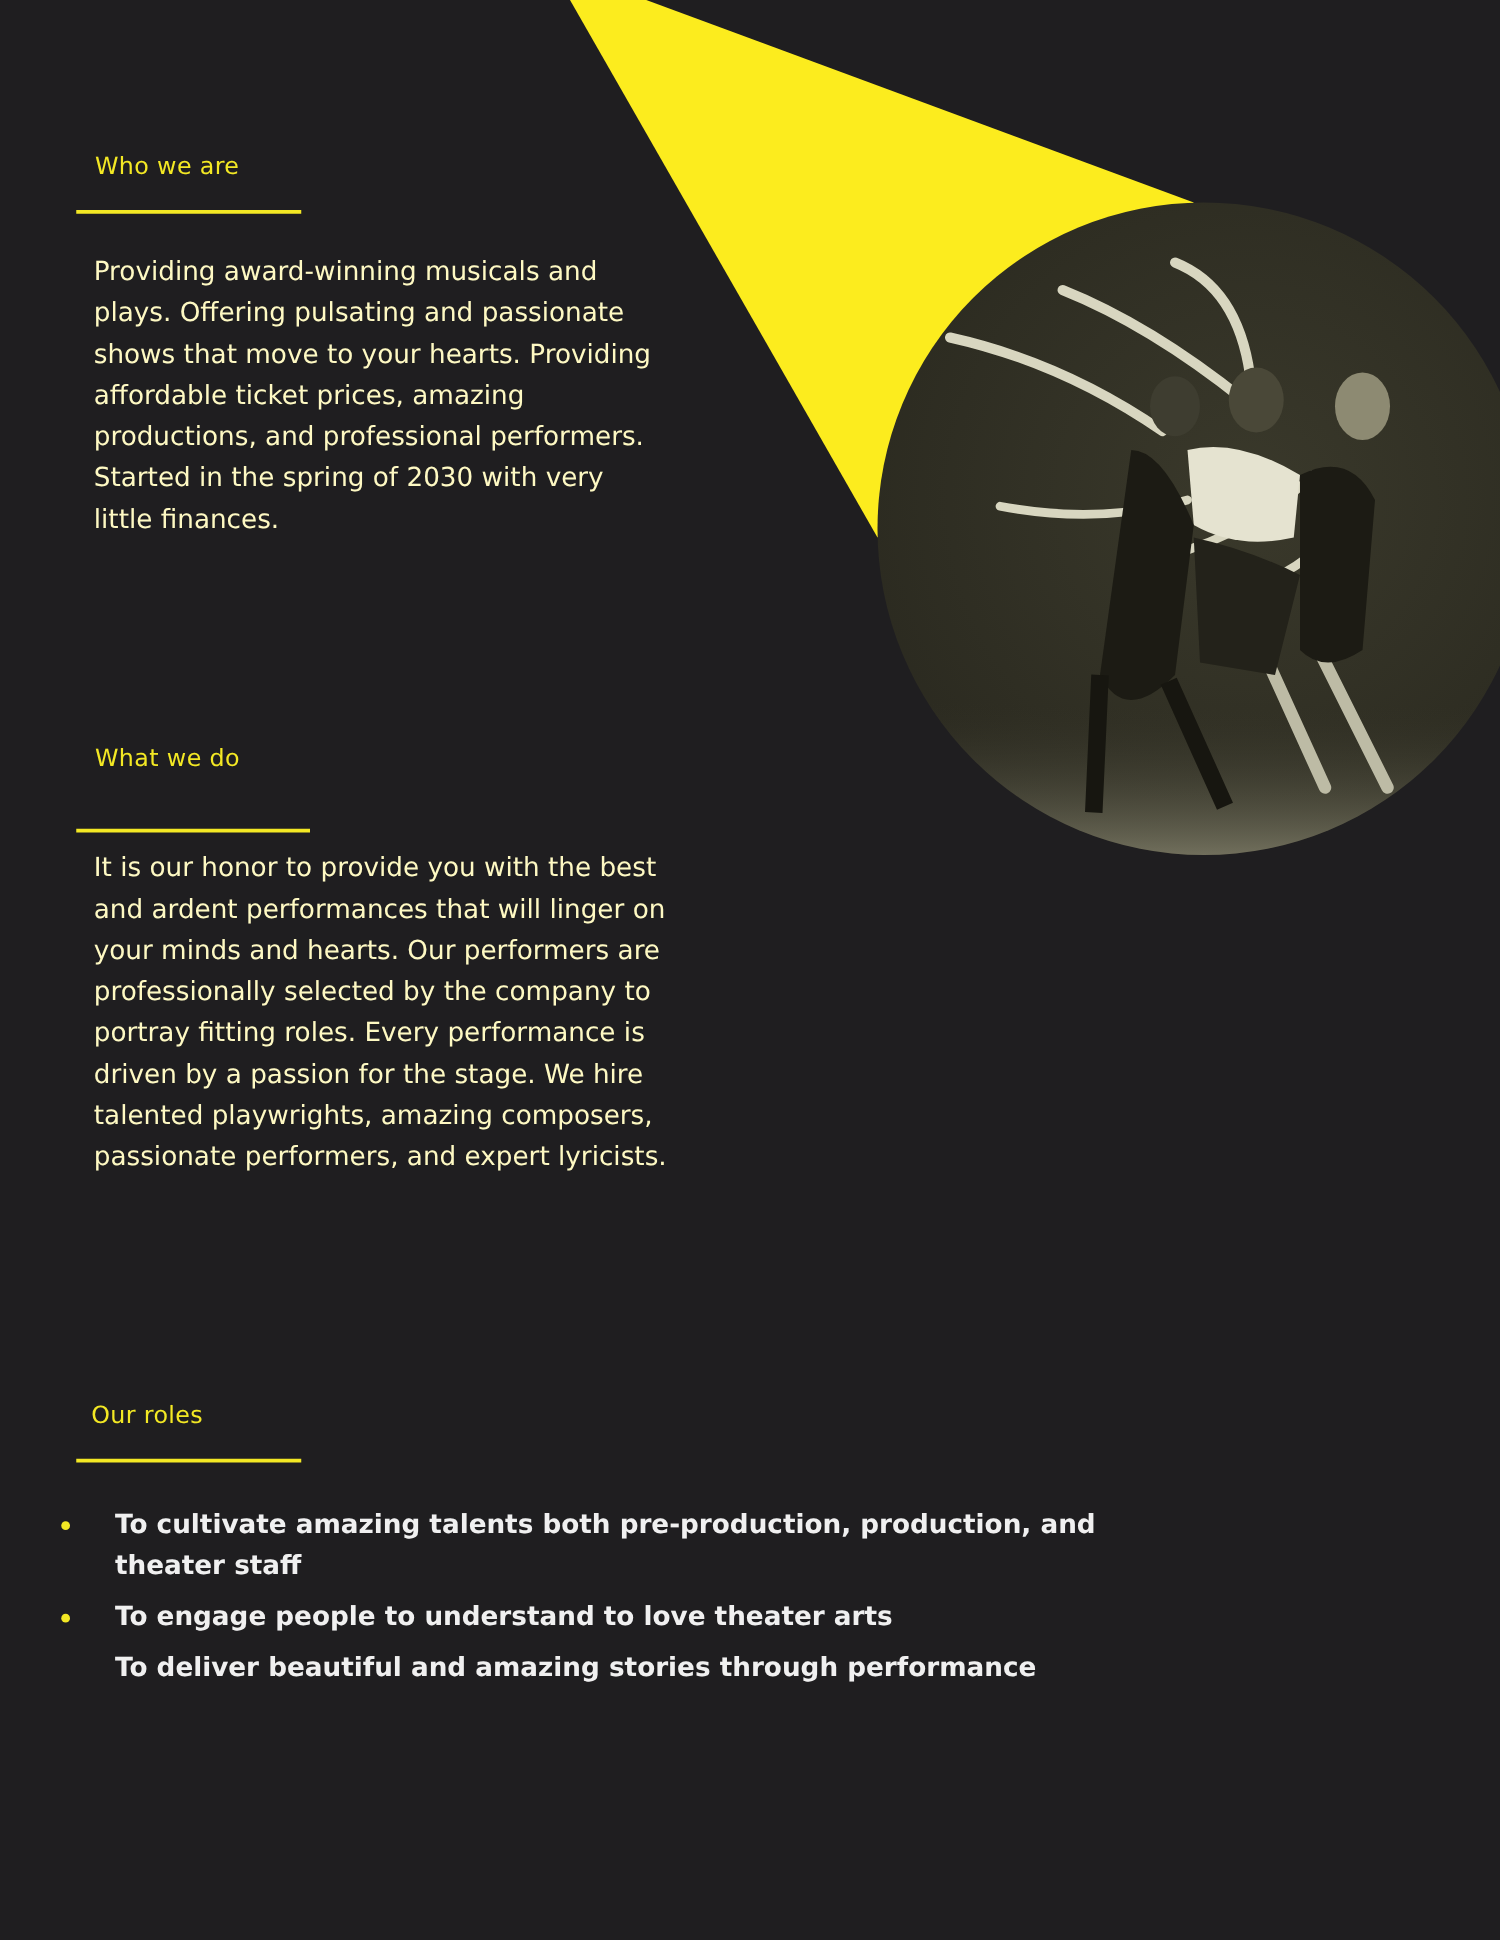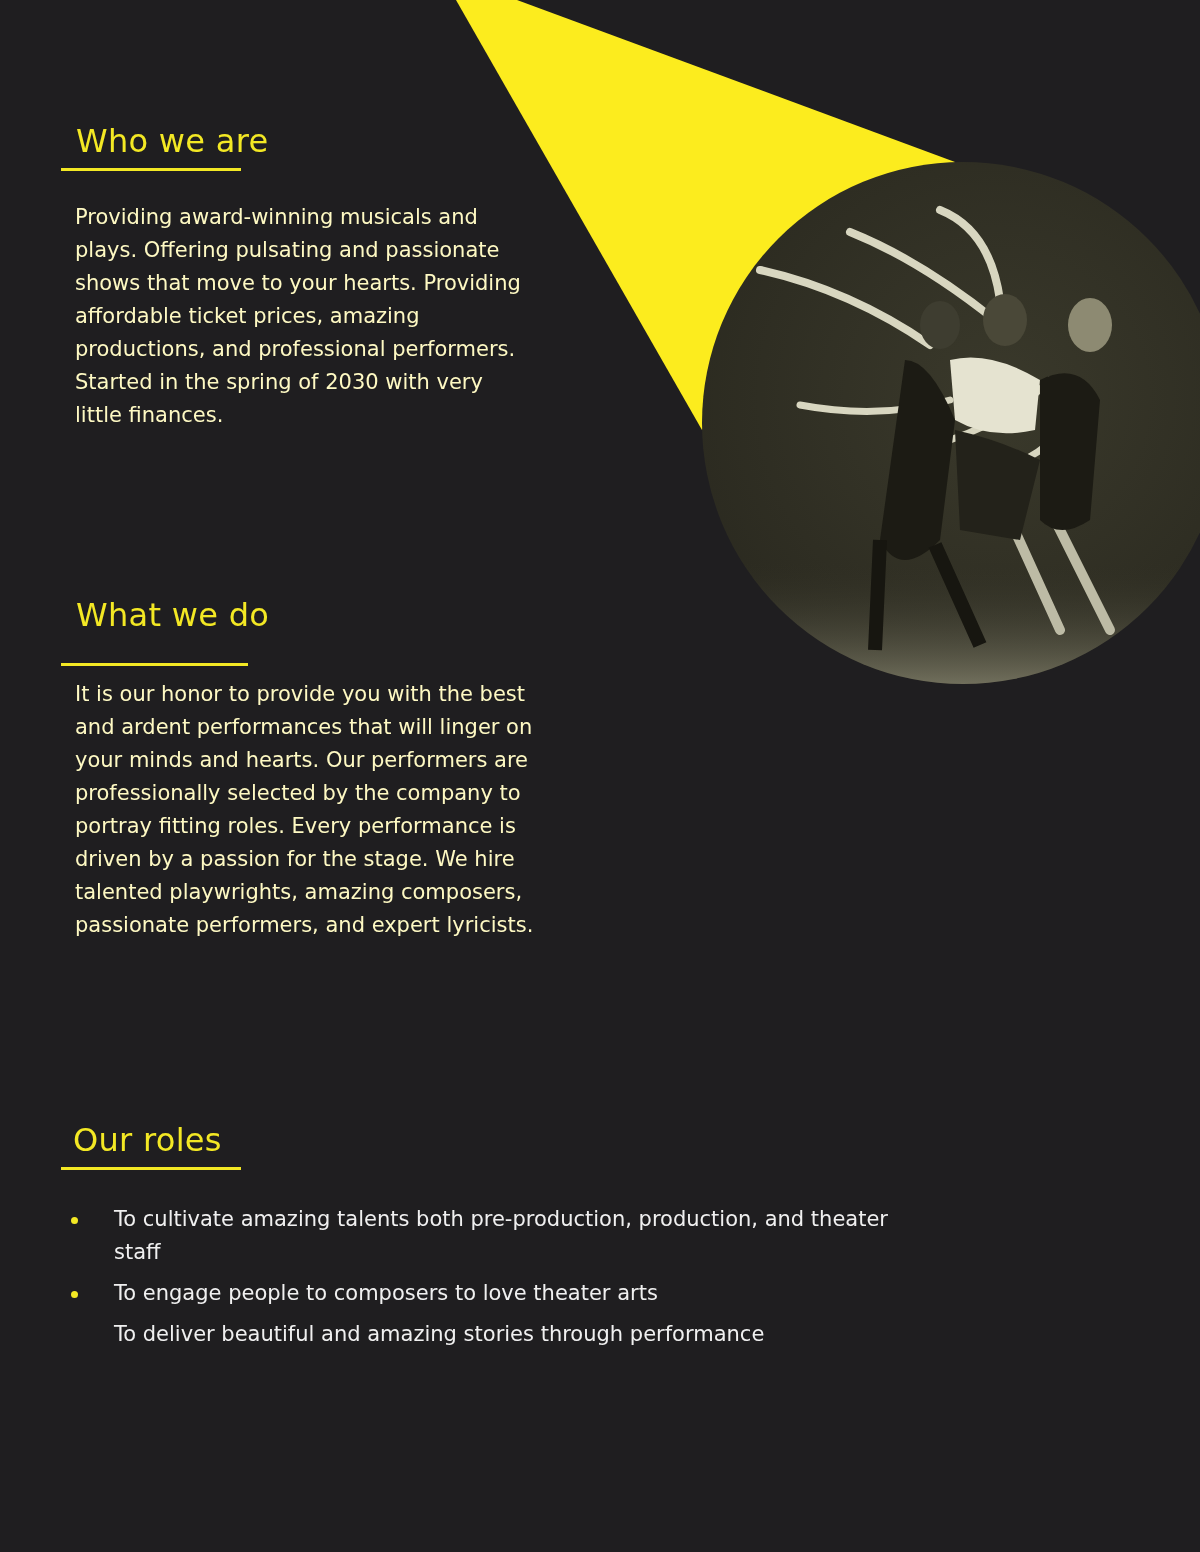--- a/index.html
+++ b/index.html
@@ -5,30 +5,30 @@
   html, body { margin: 0; padding: 0; }
   body {
     width: 1200px; height: 1552px; position: relative; overflow: hidden;
     background: #1f1e20;
     font-family: "DejaVu Sans", sans-serif;
     color: #f2f2f2;
   }
   .beam { position: absolute; left: 0; top: 0; width: 1200px; height: 700px; }
   .section-title {
     position: absolute; margin: 0;
-    font-weight: normal; font-size: 32px; color: #f3e824;
+    font-weight: normal; font-size: 19px; color: #f3e824;
     letter-spacing: 0.3px;
   }
   .rule { position: absolute; height: 3px; background: #f3e824; }
   .body-text {
     position: absolute; margin: 0;
     font-size: 21px; line-height: 33px; color: #fef9c3;
     white-space: pre-line;
   }
-  .goals { position: absolute; left: 65px; top: 1203px; width: 860px; margin: 0; padding: 0; list-style: none; }
+  .goals { position: absolute; left: 43px; top: 1203px; width: 860px; margin: 0; padding: 0; list-style: none; font-weight: bold; }
   .goal { position: relative; padding-left: 49px; font-size: 21px; line-height: 33px; color: #f0f0f0; margin-bottom: 8px; }
   .goal .bullet {
     position: absolute; left: 6px; top: 14px;
     width: 7px; height: 7px; border-radius: 50%; background: #f3e824;
   }
 </style>
 </head>
 <body>
 
 <svg class="beam" viewBox="0 0 1200 700" xmlns="http://www.w3.org/2000/svg">
@@ -94,19 +94,19 @@
 
 <h2 class="section-title" style="left:73px; top:1121px;">Our roles</h2>
 <div class="rule" style="left:61px; top:1167px; width:180px;"></div>
 <ul class="goals">
   <li class="goal">
     <span class="bullet"></span>
     <span>To cultivate amazing talents both pre-production, production, and theater staff</span>
   </li>
   <li class="goal">
     <span class="bullet"></span>
-    <span>To engage people to composers to love theater arts</span>
+    <span>To engage people to understand to love theater arts</span>
   </li>
   <li class="goal nobullet">
     
     <span>To deliver beautiful and amazing stories through performance</span>
   </li>
 </ul>
 
 </body></html>

